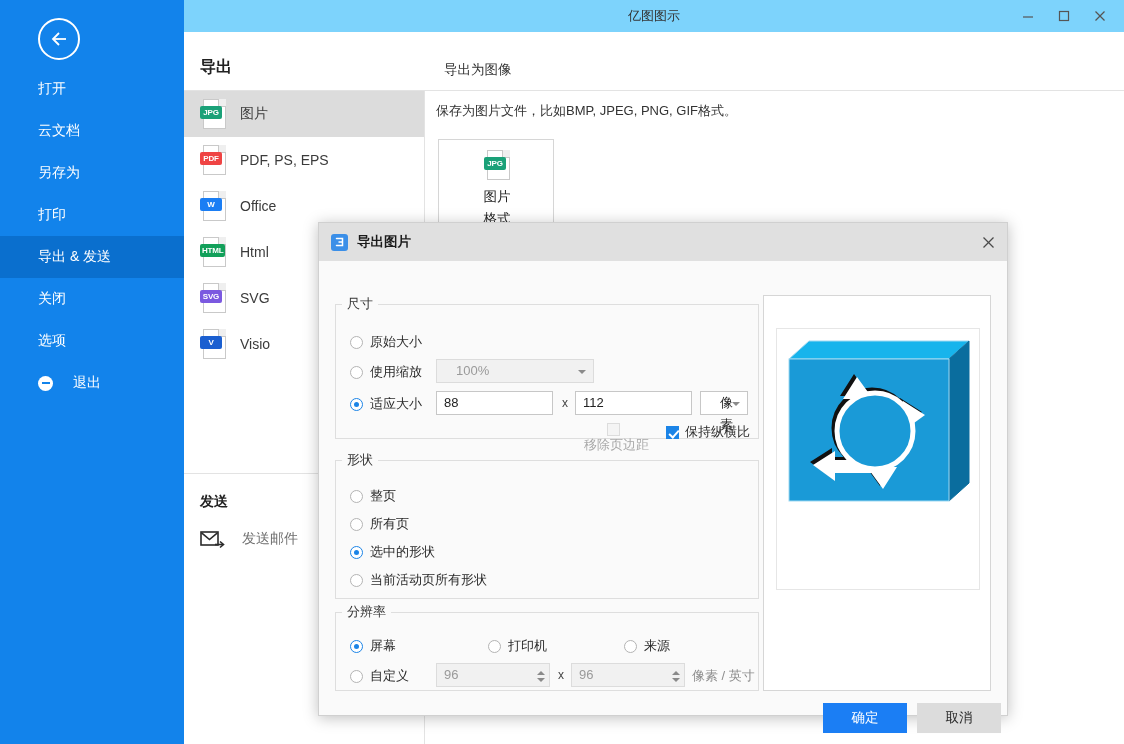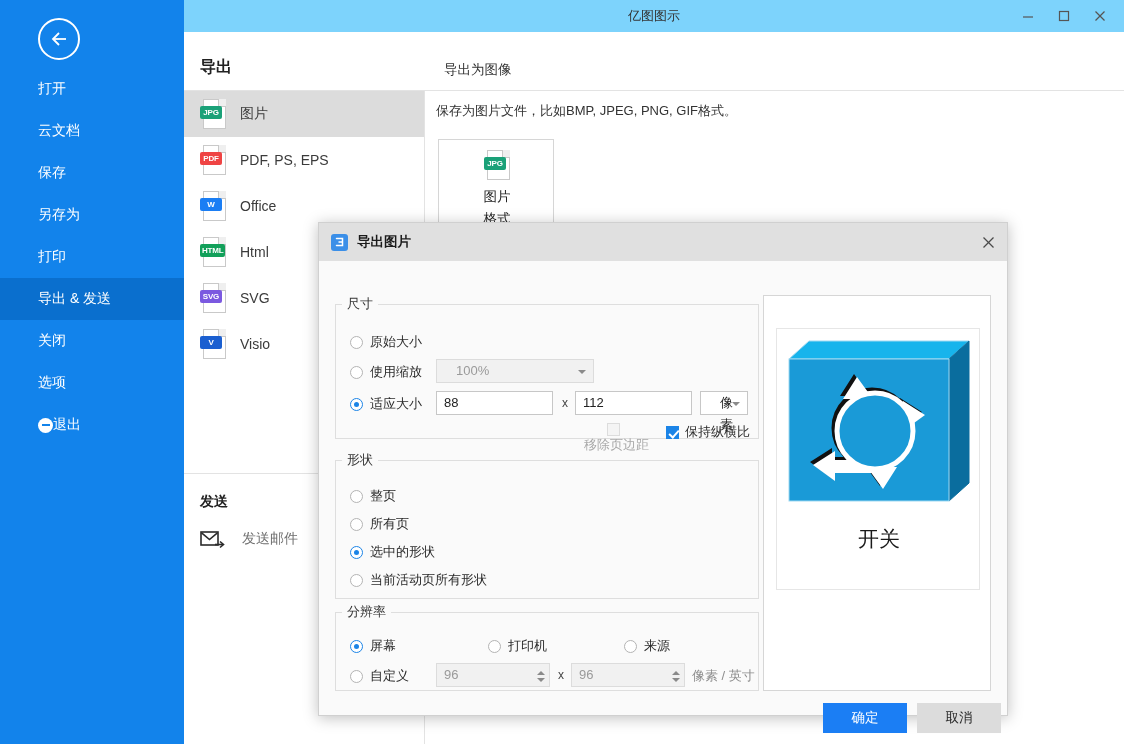--- a/index.html
+++ b/index.html
@@ -51,21 +51,21 @@
     position: absolute; left: 38px; top: 18px; width: 42px; height: 42px;
     border: 2px solid #ffffff; border-radius: 50%;
     display: flex; align-items: center; justify-content: center;
   }
   .side-items { position: absolute; left: 0; top: 68px; width: 184px; }
   .side-item {
     height: 42px; display: flex; align-items: center;
     padding-left: 38px; color: #ffffff; font-size: 14px;
   }
   .side-item.active { background: #0a6fce; }
-  .side-item.exit { padding-left: 38px; gap: 0; }
+  .side-item.exit { padding-left: 38px; gap: 20px; }
   .exit-icon {
     width: 15px; height: 15px; border-radius: 50%; background: #ffffff;
     display: flex; align-items: center; justify-content: center;
   }
   .exit-icon i { display: block; width: 8px; height: 2px; background: #1283eb; }
 
   
   .pane { position: absolute; left: 184px; top: 32px; width: 940px; height: 712px; background: #fff; }
   .pane-head-left {
     position: absolute; left: 16px; top: 25px; font-size: 16px; font-weight: bold; color: #222;
@@ -225,23 +225,20 @@
         <path d="M10 3 L4 9 L10 15" fill="none" stroke="#fff" stroke-width="1.8"></path>
         <line x1="4" y1="9" x2="17" y2="9" stroke="#fff" stroke-width="1.8"></line>
       </svg>
     </div>
     <div class="side-items">
       <div class="side-item">
           <span>打开</span>
         </div>
       <div class="side-item">
           <span>云文档</span>
-        </div>
-      <div class="side-item">
-          <span>保存</span>
         </div>
       <div class="side-item">
           <span>另存为</span>
         </div>
       <div class="side-item">
           <span>打印</span>
         </div>
       <div class="side-item active">
           <span>导出 &amp; 发送</span>
         </div>
@@ -516,21 +513,20 @@
 
               <g fill="#ffffff">
                 <path d="M80 46 L66 68 L75 68 L75 110 L88 110 L88 68 L96 68 Z"></path>
                 <path d="M148 84 L126 70 L126 79 L96 79 L96 92 L126 92 L126 100 Z"></path>
                 <path d="M36 134 L58 120 L58 129 L100 129 L100 142 L58 142 L58 150 Z"></path>
                 <path d="M106 158 L120 136 L111 136 L111 104 L98 104 L98 136 L90 136 Z"></path>
               </g>
               <circle cx="98" cy="100" r="38" fill="#1a9ad7" stroke="#ffffff" stroke-width="5"></circle>
             </g>
           </svg>
-          <div class="prev-caption">开关</div>
         </div>
       </div>
 
       <div class="dlg-actions">
         <div class="btn btn-ok">
           <span>确定</span>
         </div>
         <div class="btn btn-cancel">
           <span>取消</span>
         </div>

